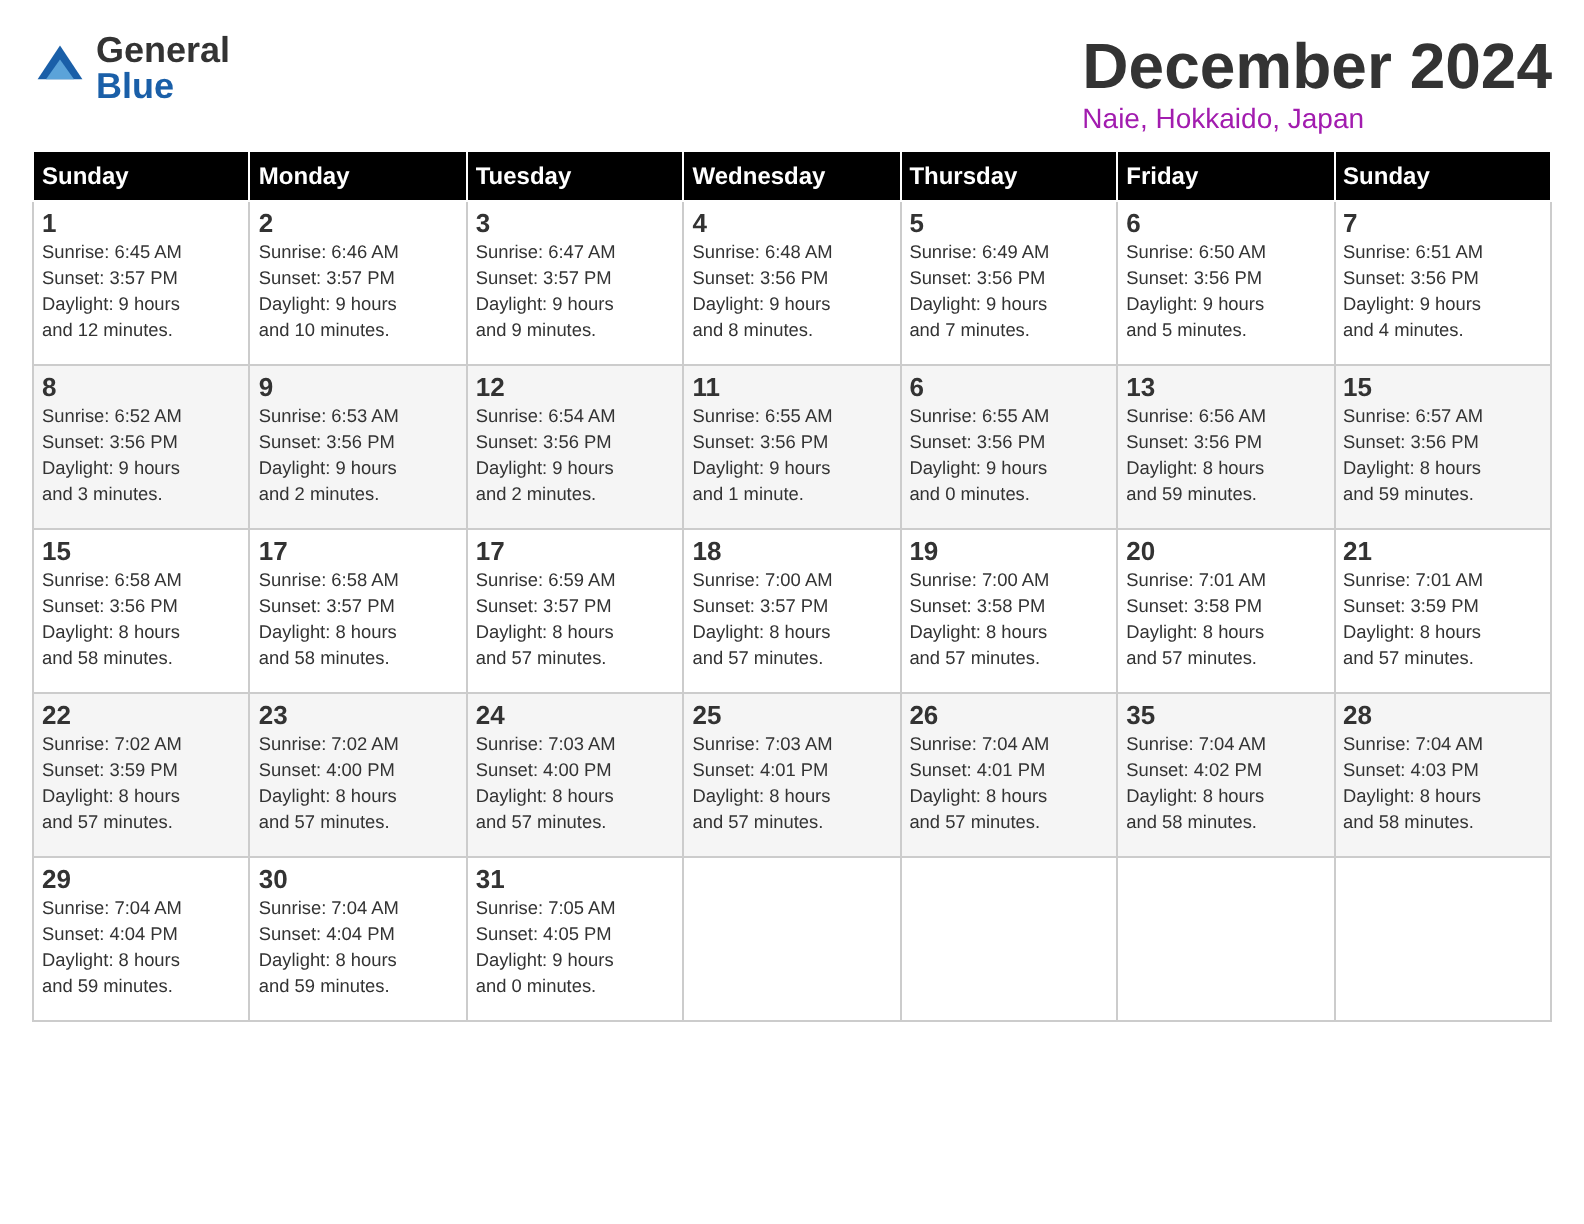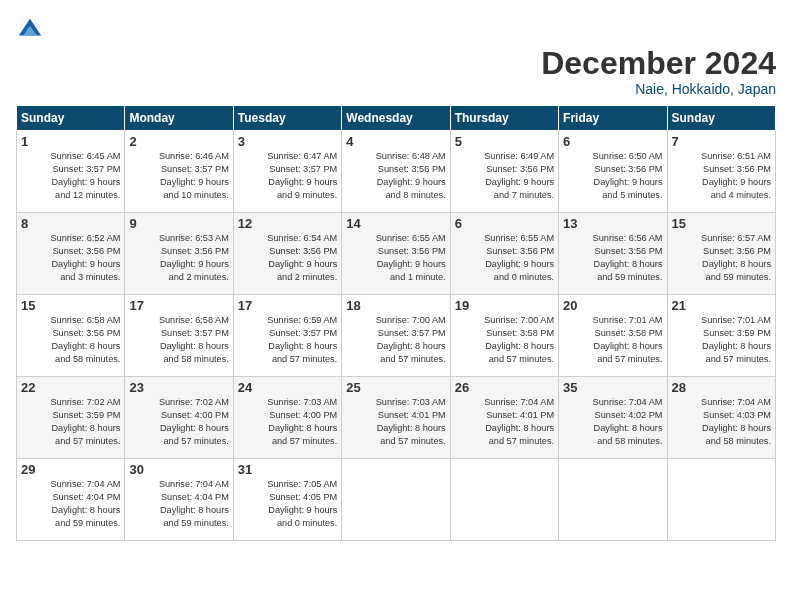--- a/index.html
+++ b/index.html
@@ -30,40 +30,38 @@
     .logo-text {
       display: flex;
       flex-direction: column;
       line-height: 1;
     }
     .logo-icon {
       width: 28px;
       height: 28px;
     }
     .title-block {
-      text-align: right;
-      margin-top: 30px;
     }
     .month-title {
       font-size: 32px;
       font-weight: bold;
       color: #333;
       line-height: 1.1;
     }
     .subtitle {
       font-size: 14px;
-      color: #0c4a6e;
+      color: #a21caf;
     }
     .calendar {
       width: 100%;
       border-collapse: collapse;
       table-layout: fixed;
     }
     .calendar thead tr th {
-      background: #0c4a6e;
+      background: #000000;
       color: #fff;
       font-size: 12px;
       font-weight: bold;
       padding: 5px 4px;
       text-align: left;
       border: 1px solid #fff;
     }
     .calendar tbody tr td {
       border: 1px solid #ccc;
       vertical-align: top;
@@ -80,36 +78,39 @@
       font-size: 13px;
       font-weight: bold;
       color: #333;
       display: block;
       margin-bottom: 1px;
     }
     .day-info {
       font-size: 9.2px;
       line-height: 1.4;
       color: #333;
-      text-align: right;
     }
     .empty-cell {
       background: #fff !important;
     }
   </style>
 </head>
 <body>
 
 <div class="page">
   <div class="header">
     <div class="logo">
       <svg class="logo-icon" viewBox="0 0 40 40" width="40" height="40">
         <polygon points="20,4 36,28 4,28" fill="#1a5fa8"></polygon>
         <polygon points="20,14 30,28 10,28" fill="#5ba3d9"></polygon>
       </svg>
+      <div class="logo-text">
+        <span style="font-size:18px;font-weight:bold;color:#333;">General</span>
+        <span style="font-size:18px;font-weight:bold;color:#1a5fa8;">Blue</span>
+      </div>
     </div>
     <div class="title-block">
       <div class="month-title">December 2024</div>
       <div class="subtitle">Naie, Hokkaido, Japan</div>
     </div>
   </div>
 
   <table class="calendar">
     <thead>
       <tr>
@@ -162,21 +163,21 @@
         </td>
         <td>
           <span class="day-num">9</span>
           <div class="day-info">Sunrise: 6:53 AM<br>Sunset: 3:56 PM<br>Daylight: 9 hours<br>and 2 minutes.</div>
         </td>
         <td>
           <span class="day-num">12</span>
           <div class="day-info">Sunrise: 6:54 AM<br>Sunset: 3:56 PM<br>Daylight: 9 hours<br>and 2 minutes.</div>
         </td>
         <td>
-          <span class="day-num">14</span>
+          <span class="day-num">11</span>
           <div class="day-info">Sunrise: 6:55 AM<br>Sunset: 3:56 PM<br>Daylight: 9 hours<br>and 1 minute.</div>
         </td>
         <td>
           <span class="day-num">6</span>
           <div class="day-info">Sunrise: 6:55 AM<br>Sunset: 3:56 PM<br>Daylight: 9 hours<br>and 0 minutes.</div>
         </td>
         <td>
           <span class="day-num">13</span>
           <div class="day-info">Sunrise: 6:56 AM<br>Sunset: 3:56 PM<br>Daylight: 8 hours<br>and 59 minutes.</div>
         </td>

